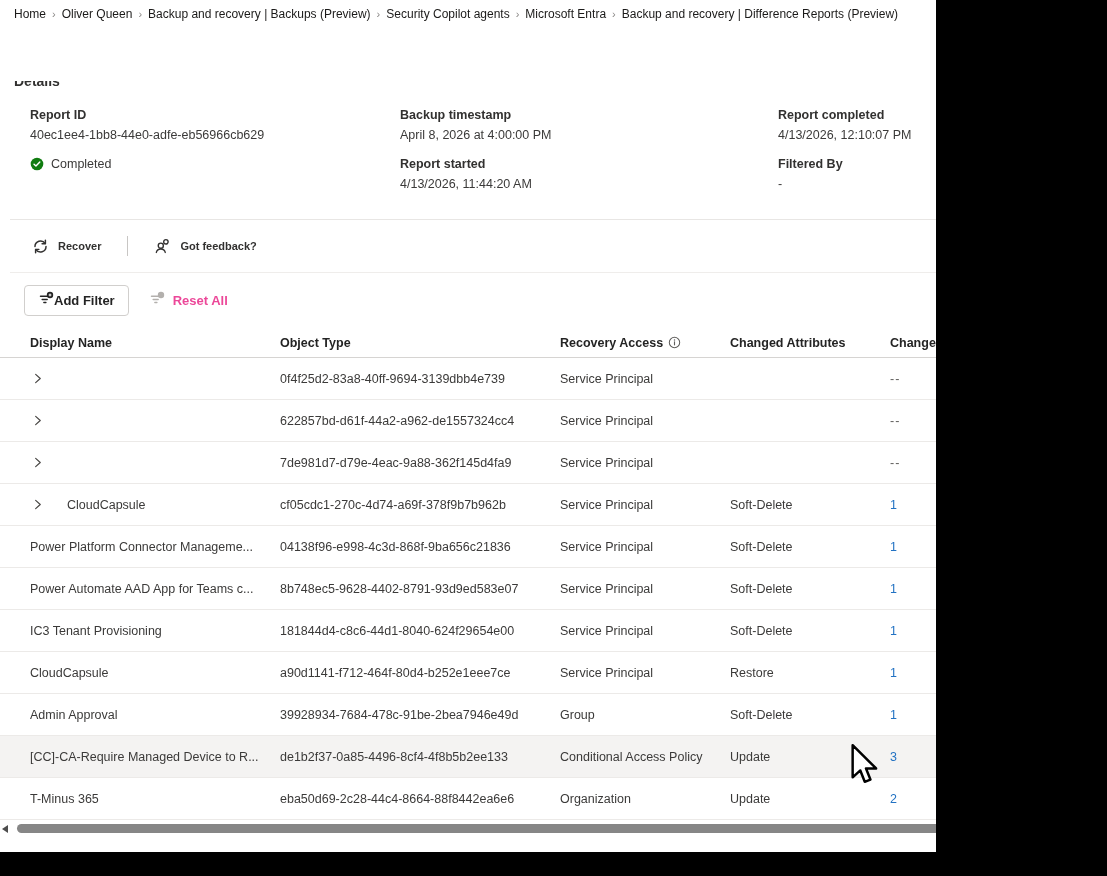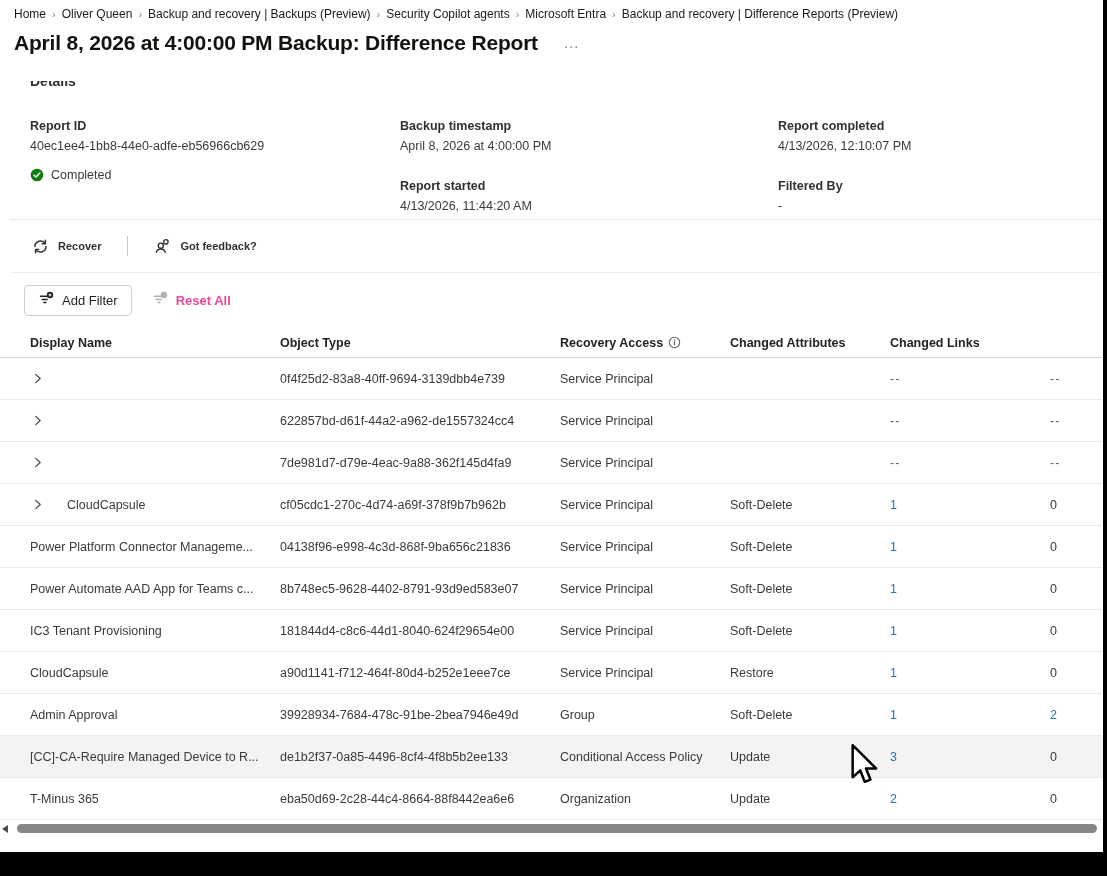--- a/index.html
+++ b/index.html
@@ -1,53 +1,53 @@
 <!DOCTYPE html>
 <html><head>
 <meta charset="utf-8">
 <style>
   html,body{margin:0;padding:0;}
   body{background:#000;}
   .screen{
-    position:relative; width:1095px; height:876px; overflow:hidden;
+    position:relative; width:936px; height:876px; overflow:hidden;
     background:#ffffff; font-family:"Liberation Sans","DejaVu Sans",sans-serif;
-    color:#323130;padding-left:8px; -webkit-font-smoothing:antialiased;
+    color:#323130; -webkit-font-smoothing:antialiased;
   }
   
   .breadcrumb{position:absolute; top:7px; left:14px; font-size:12px; color:#1b1a19; white-space:nowrap;}
   .breadcrumb .crumb{cursor:pointer;}
   .breadcrumb .sep{color:#8a8886; padding:0 6px; font-size:11px;}
   
   .title-row{position:absolute; top:31px; left:14px; display:flex; align-items:center;}
   .page-title{font-size:21px; font-weight:700; color:#14120f; letter-spacing:-0.2px;}
   .title-more{margin-left:26px; color:#7a7a7a; font-size:15px; letter-spacing:1px; cursor:pointer; line-height:10px;}
   
-  .details-heading-clip{position:absolute; top:81px; left:30px; height:10px; overflow:hidden;}
+  .details-heading-clip{position:absolute; top:81px; left:14px; height:10px; overflow:hidden;}
   .details-heading-clip .h{font-size:14px; font-weight:700; color:#323130; margin-top:-8px;}
   .details-grid{
     position:absolute; top:108px; left:30px; width:1060px;
     display:grid; grid-template-columns:370px 378px auto; row-gap:15px;
   }
-  .fld .lbl{font-size:12.5px; font-weight:700; color:#323130; margin-bottom:6px;margin-top:11px;}
+  .fld .lbl{font-size:12.5px; font-weight:700; color:#323130; margin-bottom:6px;}
   .fld .val{font-size:12.5px; color:#3b3a39; display:flex; align-items:flex-start; gap:7px;}
   .status-dot{width:14px; height:14px; flex:0 0 auto;}
   
   .hr1{position:absolute; top:219px; left:10px; right:0; border-top:1px solid #e8e6e4;}
   .hr2{position:absolute; top:272px; left:10px; right:0; border-top:1px solid #efedeb;}
   
   .cmdbar{position:absolute; top:231px; left:30px; height:30px; display:flex; align-items:center; font-size:11px; font-weight:600; color:#323130;}
   .cmd{display:flex; align-items:center; gap:9px; cursor:pointer; padding:4px 2px;}
   .cmd svg{display:block;}
   .vdiv{width:1px; height:20px; background:#c8c6c4; margin:0 24px;}
   
   .filter-row{position:absolute; top:285px; left:24px; display:flex; align-items:center;}
   .btn-addfilter{
-    display:flex; align-items:center; gap:8px; height:31px; padding:0 13px;
+    display:flex; align-items:center; gap:0; height:31px; padding:0 13px;
     border:1px solid #d1cfcd; border-radius:4px; background:#fff;
-    font-size:13px; font-weight:400; color:#242424; cursor:pointer;
+    font-size:13px; font-weight:700; color:#242424; cursor:pointer;
   }
   .btn-reset{display:flex; align-items:center; gap:8px; margin-left:20px; font-size:13px; font-weight:700; color:#ec4899; cursor:default;}
   
   .tbl{position:absolute; top:328px; left:0; width:1170px;}
   .trow{
     display:grid; grid-template-columns:250px 280px 170px 160px 160px 120px;
     padding-left:30px; align-items:center; box-sizing:border-box;
   }
   .thead{height:30px; border-bottom:1px solid #d6d4d2; font-size:12.5px; font-weight:700; color:#242424;}
   .thead .hcell{display:flex; align-items:center; gap:5px; white-space:nowrap; overflow:hidden;}
@@ -69,24 +69,20 @@
   
   .cursor{position:absolute; left:850px; top:744px; pointer-events:none;}
 </style>
 </head>
 <body>
 
 <div class="screen">
 
   <div class="breadcrumb"><span class="crumb">Home</span><span class="sep">›</span><span class="crumb">Oliver Queen</span><span class="sep">›</span><span class="crumb">Backup and recovery | Backups (Preview)</span><span class="sep">›</span><span class="crumb">Security Copilot agents</span><span class="sep">›</span><span class="crumb">Microsoft Entra</span><span class="sep">›</span><span class="crumb">Backup and recovery | Difference Reports (Preview)</span></div>
 
-  <div class="title-row">
-    <span class="page-title">April 8, 2026 at 4:00:00 PM Backup: Difference Report</span>
-    <span class="title-more">...</span>
-  </div>
 
   <div class="details-heading-clip">
     <div class="h">Details</div>
   </div>
   <div class="details-grid">
       <div class="fld">
         <div class="lbl">Report ID</div>
         <div class="val">
           <span>40ec1ee4-1bb8-44e0-adfe-eb56966cb629</span>
         </div>

